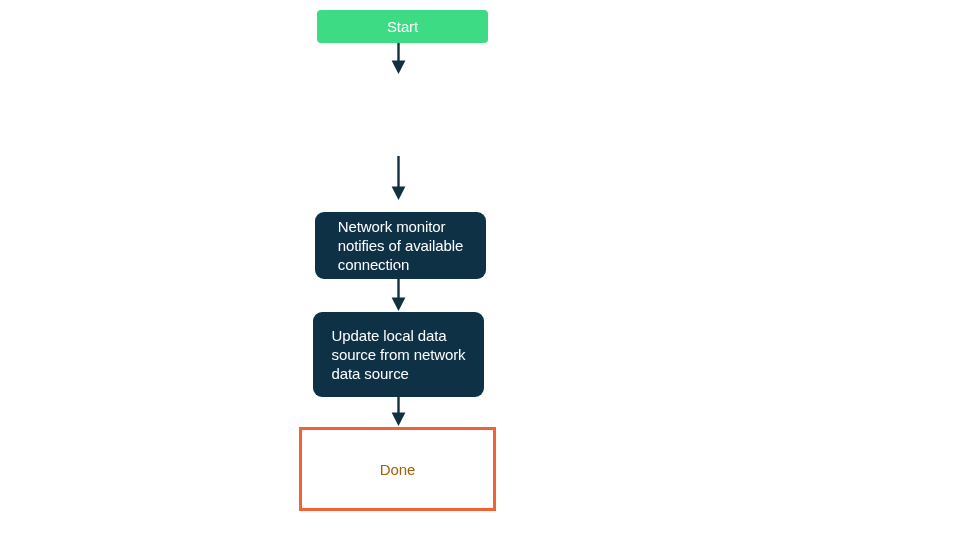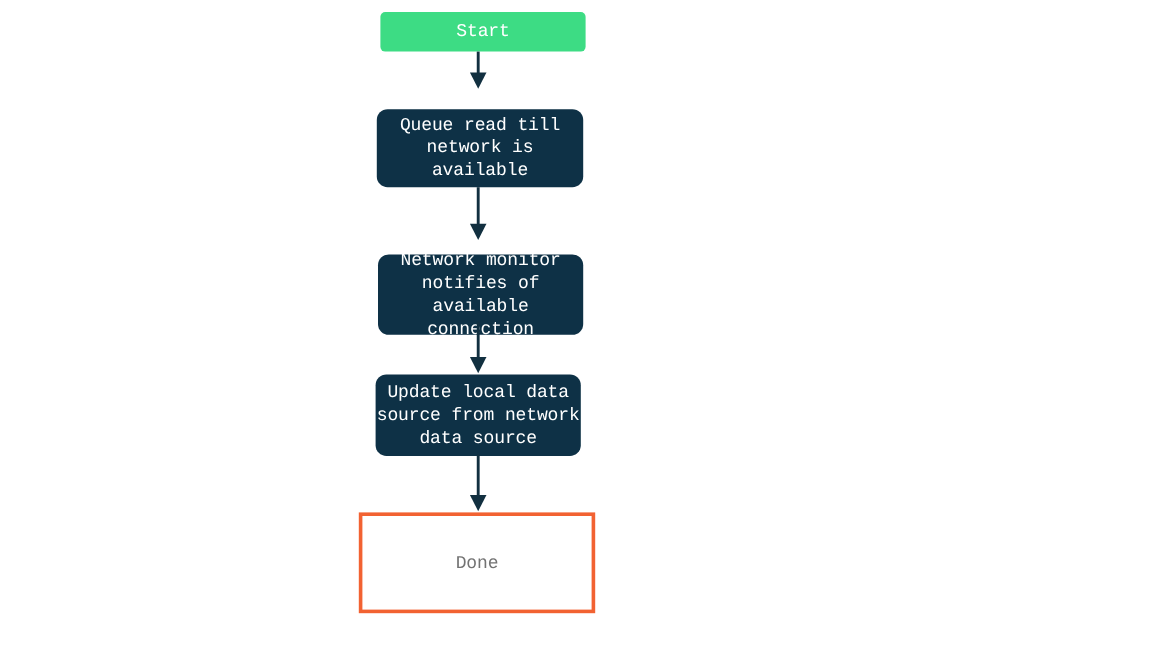--- a/index.html
+++ b/index.html
@@ -19,24 +19,23 @@
     width: 960px;
     height: 540px;
   }
 
   .node {
     position: absolute;
     box-sizing: border-box;
     display: flex;
     align-items: center;
     justify-content: center;
-    text-align: center;
     font-size: 15px;
     line-height: 19px;
-    font-family: Liberation Mono, monospace;
+    font-family: Liberation Sans, sans-serif;
     white-space: pre-line;
     letter-spacing: -0.1px;
   }
 
   
   .node-start {
     left: 317px;
     top: 10px;
     width: 171px;
     height: 33px;
@@ -61,32 +60,32 @@
   .node-p2 {
     left: 315px;
     top: 212px;
     width: 171px;
     height: 67px;
   }
   .node-p3 {
     left: 313px;
     top: 312px;
     width: 171px;
-    height: 68px;
+    height: 85px;
   }
 
   
   .node-done {
     left: 299px;
     top: 427px;
     width: 197px;
     height: 84px;
     background: #ffffff;
     border: 3px solid #f26232;
-    color: #737373;
+    color: #a16207;
     border-radius: 0px;
     font-size: 15px;
   }
 
   
   .arrow {
     position: absolute;
   }
   .arrow svg {
     display: block;
@@ -104,22 +103,20 @@
 
   <div class="node node-start">Start</div>
 
   <div class="arrow arrow-1">
     <svg width="25" height="32" viewBox="0 0 25 32" aria-hidden="true">
       <line x1="12.5" y1="0" x2="12.5" y2="19" stroke="#123040" stroke-width="2.4"></line>
       <polygon points="12.5,31 5.6,17.5 19.4,17.5" fill="#123040"></polygon>
     </svg>
   </div>
 
-  <div class="node node-process node-p1">Queue read till
-network is available</div>
 
   <div class="arrow arrow-2">
     <svg width="25" height="45" viewBox="0 0 25 45" aria-hidden="true">
       <line x1="12.5" y1="0" x2="12.5" y2="32" stroke="#123040" stroke-width="2.4"></line>
       <polygon points="12.5,44 5.6,30.5 19.4,30.5" fill="#123040"></polygon>
     </svg>
   </div>
 
   <div class="node node-process node-p2">Network monitor
 notifies of available

